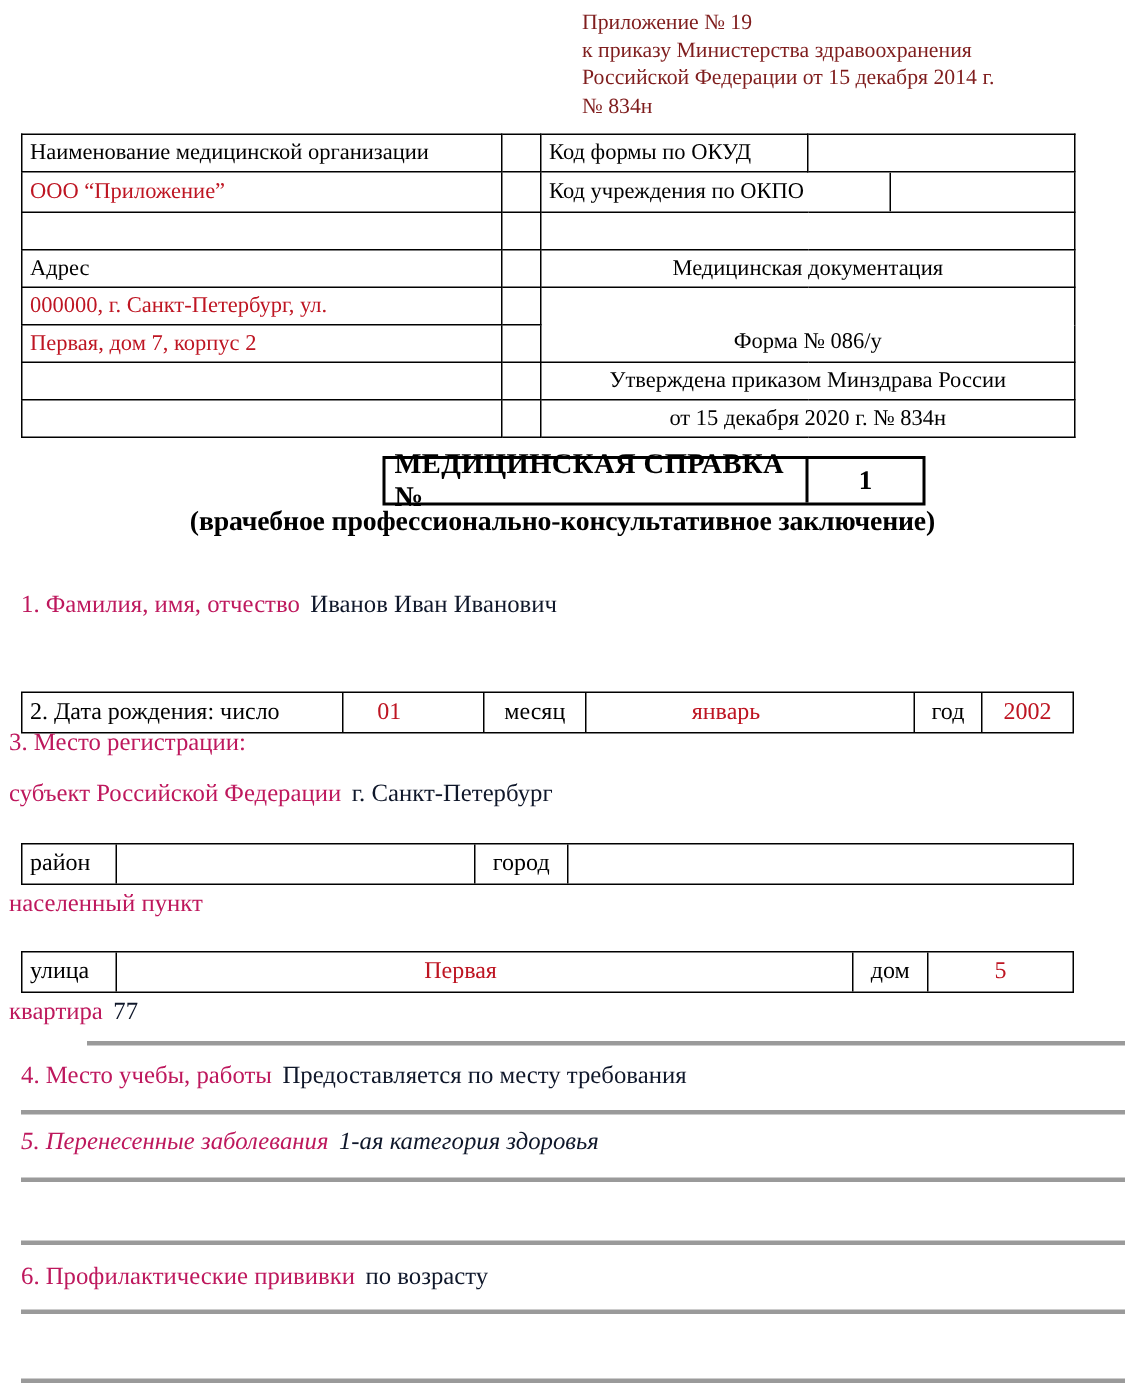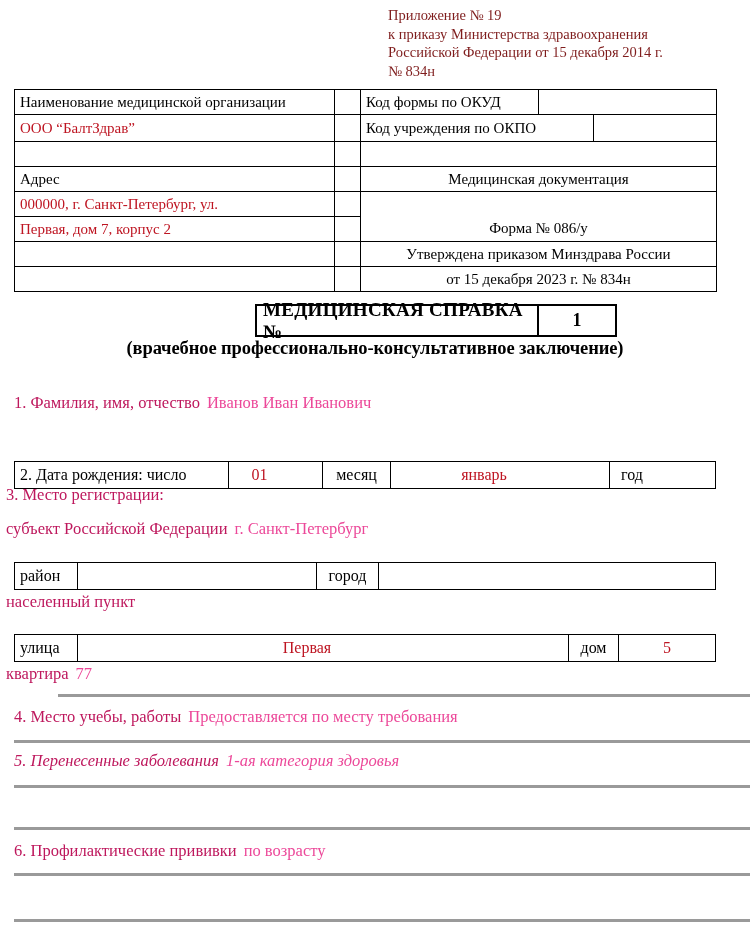--- a/index.html
+++ b/index.html
@@ -93,21 +93,21 @@
   }
 
   
   .field-line {
     position: absolute;
     font-size: 16.5px;
     line-height: 20px;
     white-space: nowrap;
   }
   .field-line .lbl { color: #be185d; }
-  .field-line .val { color: #ec4899; margin-left: 7px; }
+  .field-line .val { color: #0f172a; margin-left: 7px; }
 
   
   .box-row {
     position: absolute;
     display: flex;
     border: 1.8px solid #000;
     box-sizing: border-box;
     height: 28px;
   }
   .box-row .cell {
@@ -148,21 +148,21 @@
     <col style="width:178px">
   </colgroup>
   <tbody>
     <tr>
       <td>Наименование медицинской организации</td>
       <td class="spacer"></td>
       <td>Код формы по ОКУД</td>
       <td></td>
     </tr>
     <tr>
-      <td class="red tall">ООО “БалтЗдрав”</td>
+      <td class="red tall">ООО “Приложение”</td>
       <td class="spacer"></td>
       <td colspan="2" style="padding:0">
         <div style="display:flex;height:100%;align-items:center">
           <div style="flex:0 0 222px;padding:0 5px;font-size:15px">Код учреждения по ОКПО</div>
           <div style="flex:1;border-left:1.6px solid #000;height:26px;line-height:26px;padding:0 5px"></div>
         </div>
       </td>
     </tr>
     <tr>
       <td>&nbsp;</td>
@@ -184,41 +184,42 @@
       <td class="spacer"></td>
     </tr>
     <tr>
       <td>&nbsp;</td>
       <td class="spacer"></td>
       <td colspan="2" class="ctr">Утверждена приказом Минздрава России</td>
     </tr>
     <tr>
       <td>&nbsp;</td>
       <td class="spacer"></td>
-      <td colspan="2" class="ctr">от 15 декабря 2023 г. № 834н</td>
+      <td colspan="2" class="ctr">от 15 декабря 2020 г. № 834н</td>
     </tr>
   </tbody>
 </table>
 
 <div class="title-box">
   <div class="t-main">МЕДИЦИНСКАЯ СПРАВКА №</div>
   <div class="t-num">1</div>
 </div>
 <div class="subtitle">(врачебное профессионально-консультативное заключение)</div>
 
 <div class="field-line" style="left:14px; top:393px;">
   <span class="lbl">1. Фамилия, имя, отчество</span><span class="val">Иванов Иван Иванович</span>
 </div>
 
 <div class="box-row" style="left:14px; top:461px; width:702px;">
   <div class="cell" style="width:213px">2. Дата рождения: число</div>
   <div class="cell v" style="width:62px">01</div>
   <div class="cell c" style="width:68px">месяц</div>
   <div class="cell v" style="width:187px">январь</div>
   <div class="cell c" style="width:45px">год</div>
+  <div class="cell v" style="flex:1">2002</div>
 </div>
 
 <div class="field-line" style="left:6px; top:485px;">
   <span class="lbl">3. Место регистрации:</span>
 </div>
 <div class="field-line" style="left:6px; top:519px;">
   <span class="lbl">субъект Российской Федерации</span><span class="val">г. Санкт-Петербург</span>
 </div>
 
 <div class="box-row" style="left:14px; top:562px; width:702px;">

